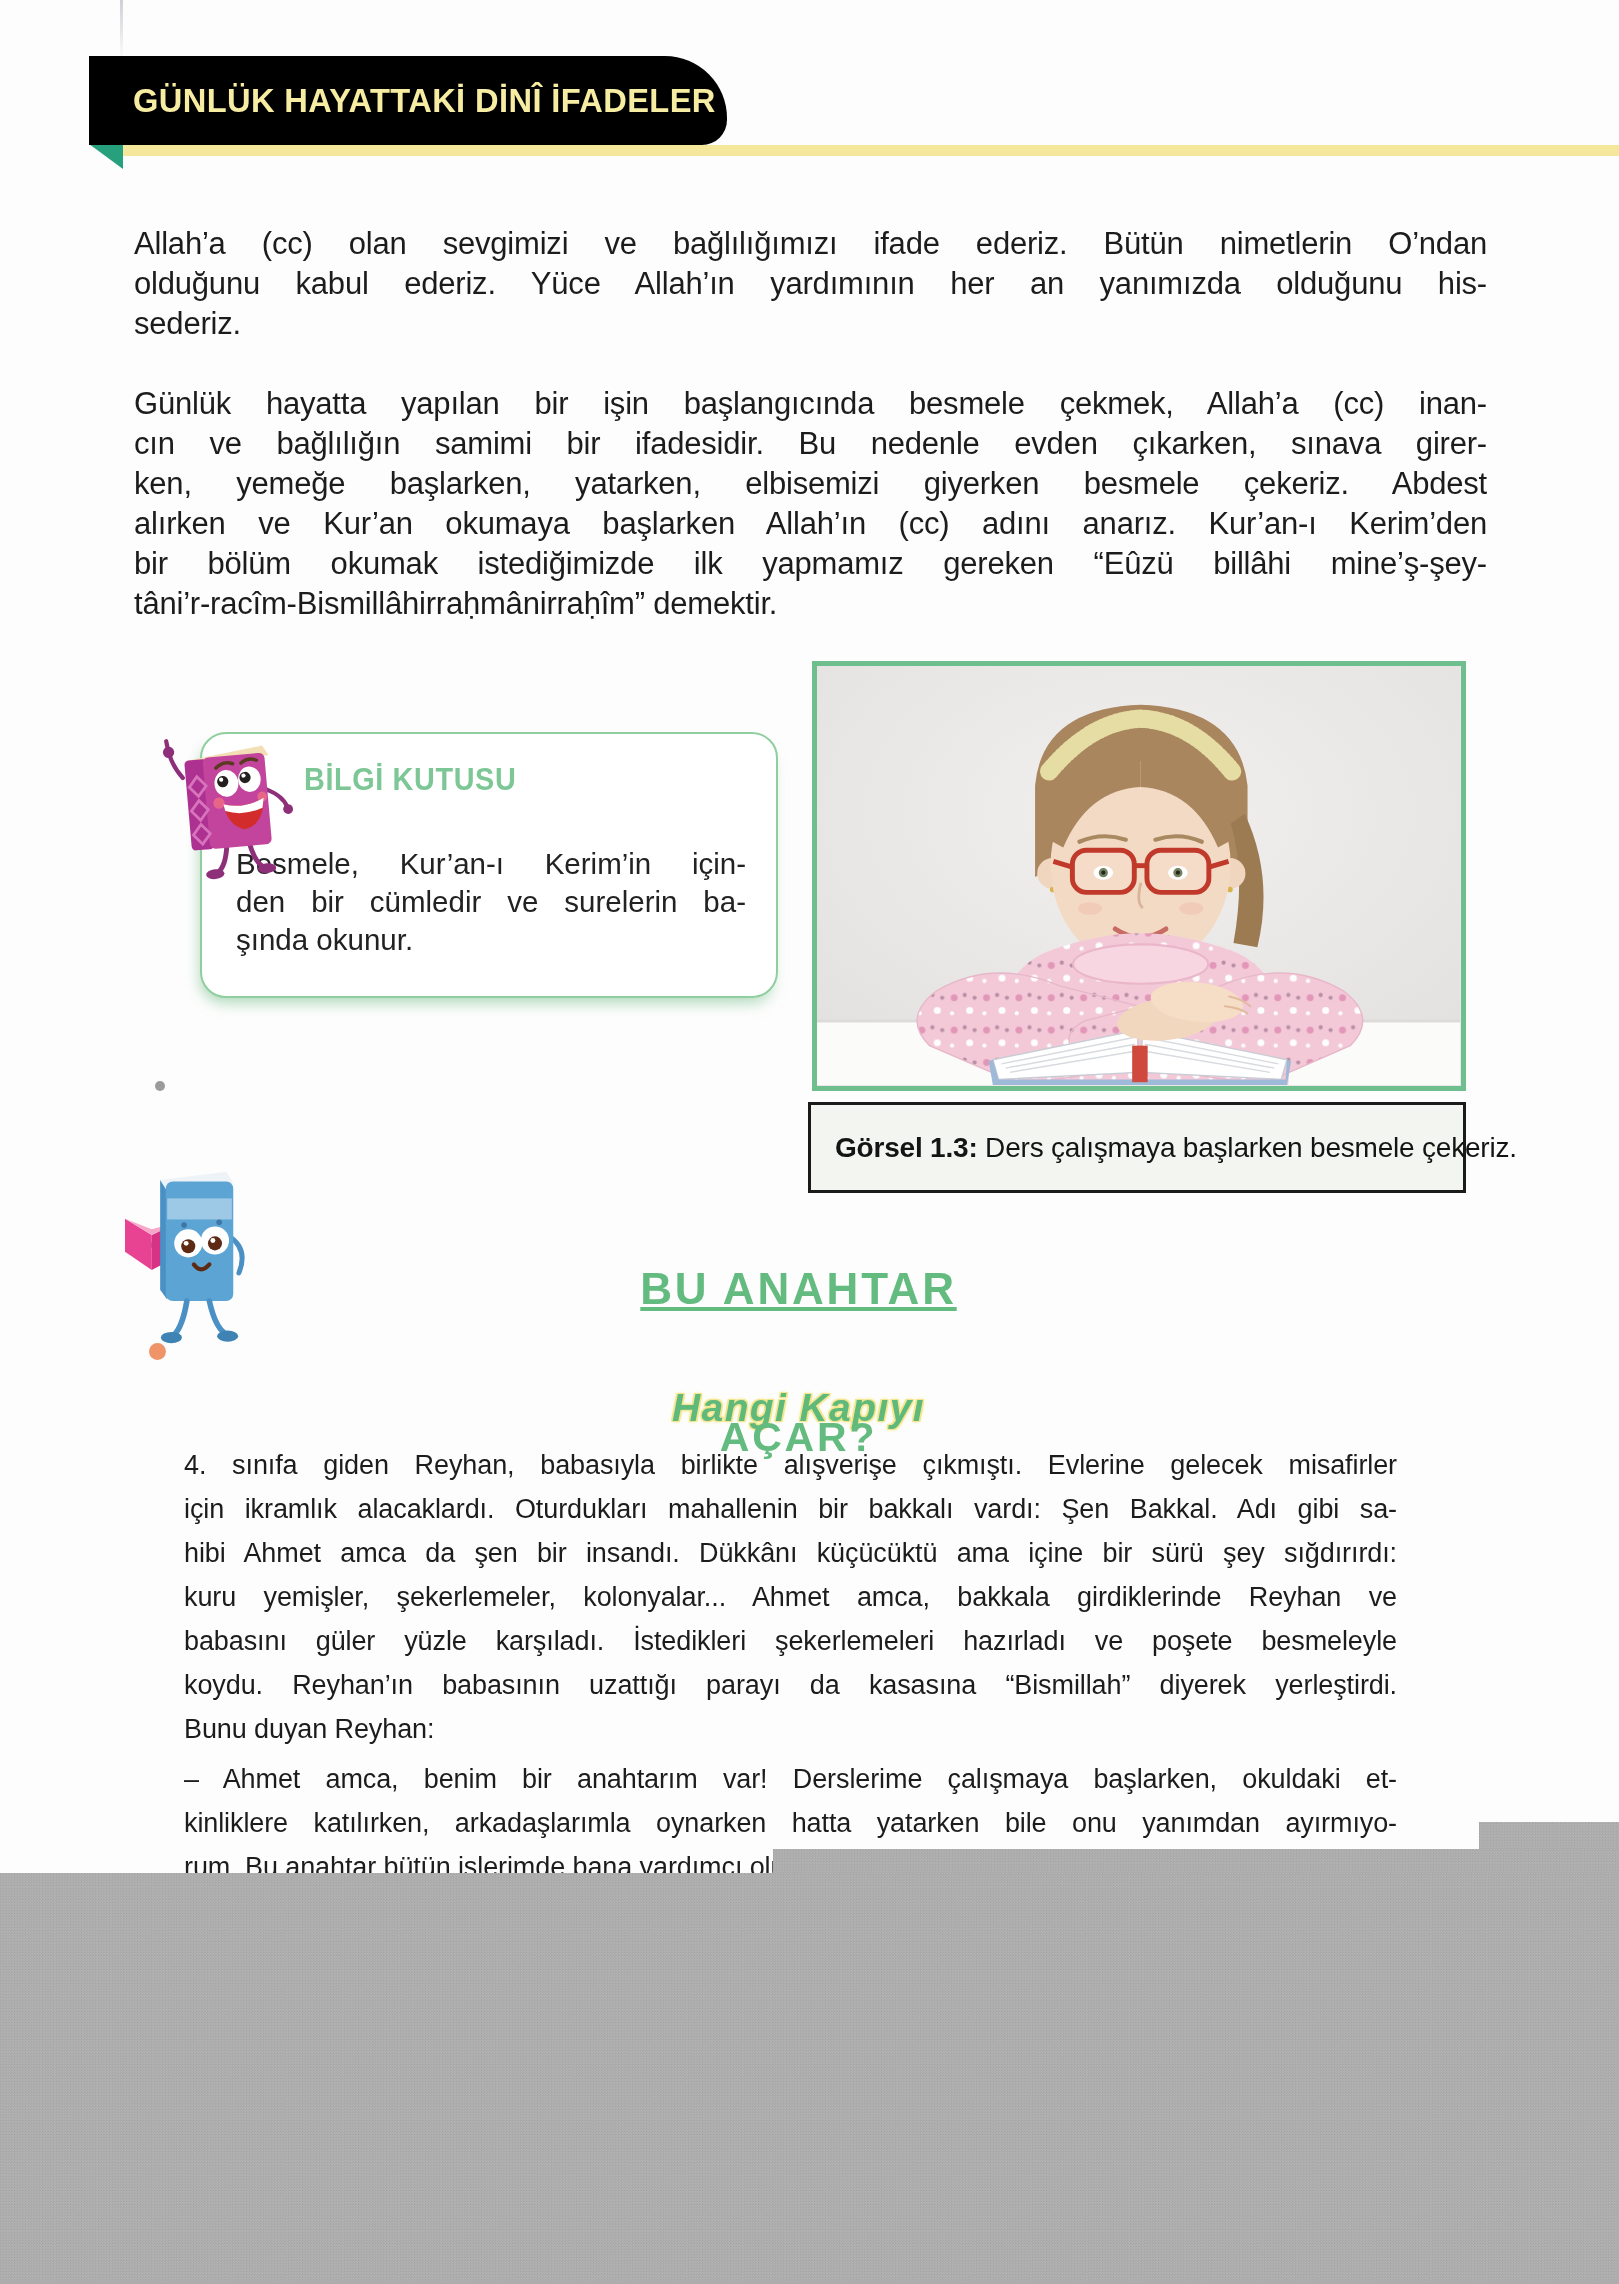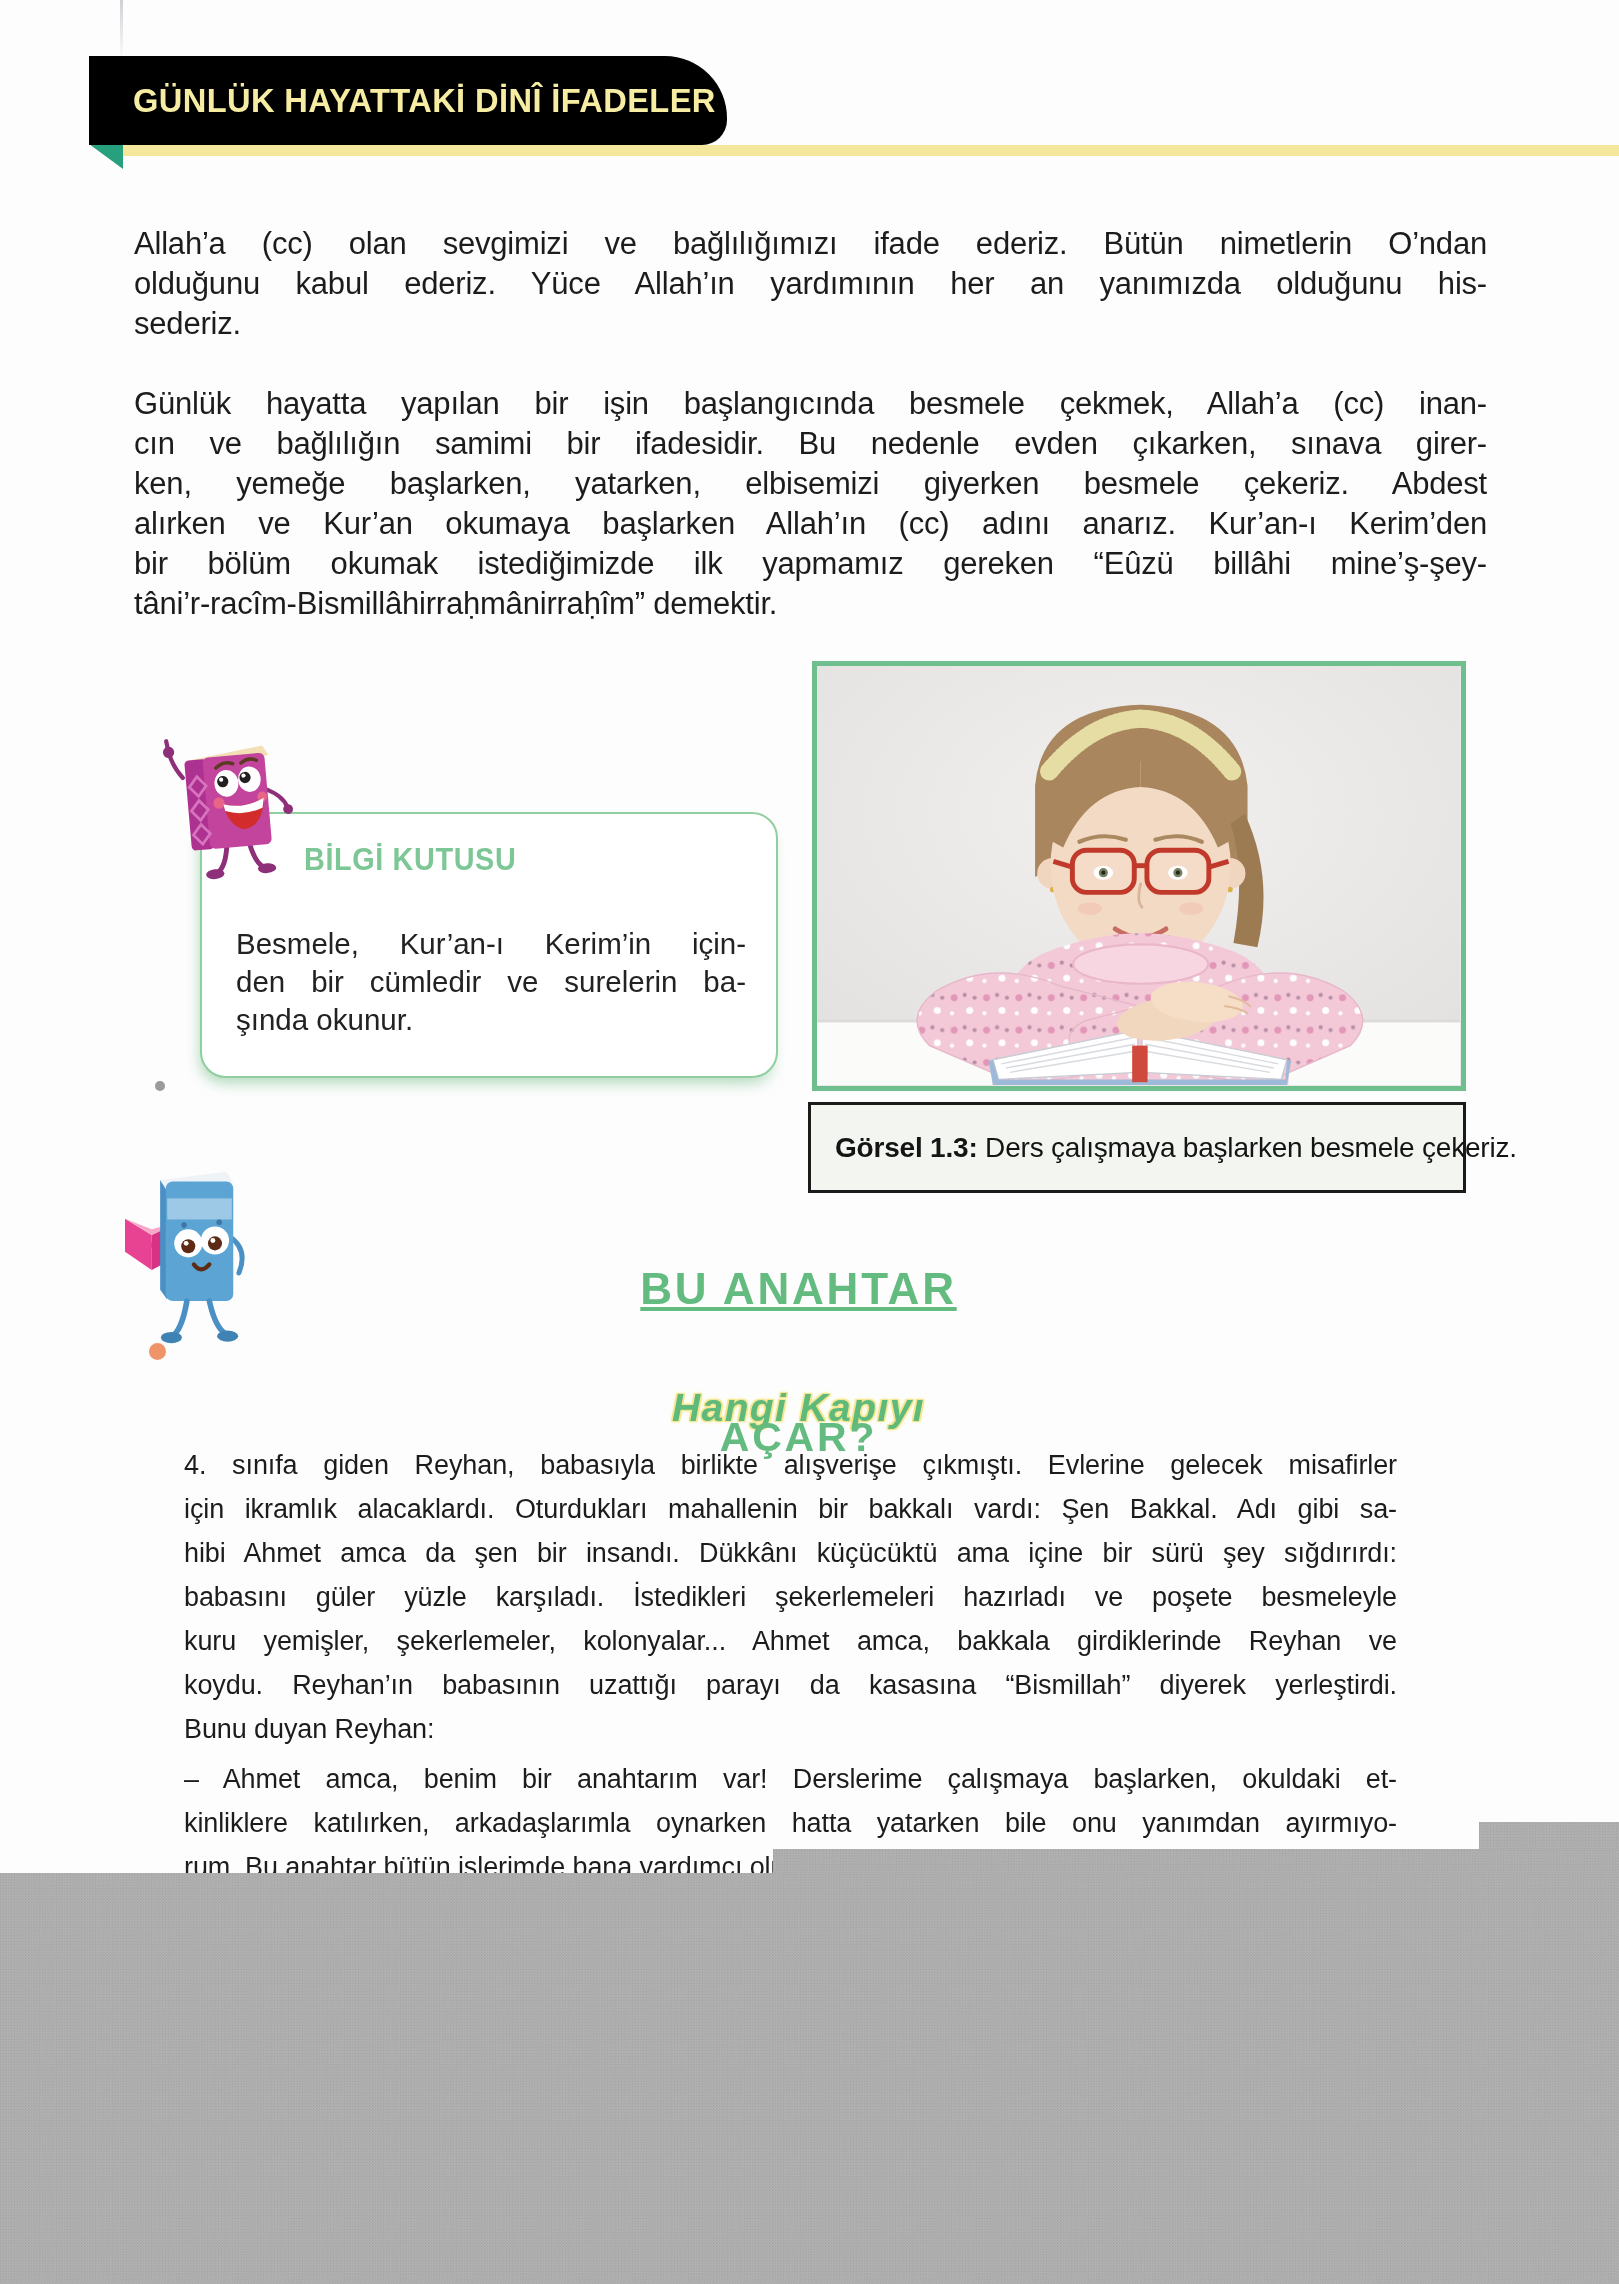--- a/index.html
+++ b/index.html
@@ -21,21 +21,21 @@
     clip-path:polygon(0 0,100% 0,100% 100%);z-index:2;}
   .yellow-bar{left:123px;top:145px;width:1497px;height:11.2px;background:#f5e79c;z-index:1;}
 
   
   .bodycol{left:134px;width:1353px;font-size:31px;line-height:40px;letter-spacing:-0.2px;color:#1c1c1c;}
   .p1{top:224px;} .p2{top:384px;}
   .tline{text-align:left;white-space:nowrap;}
   .tline.j{white-space:normal;text-align:justify;text-align-last:justify;}
 
   
-  .bilgi-box{left:200px;top:812px;width:562px;height:262px;background:#ffffff;
+  .bilgi-box{left:200px;top:732px;width:562px;height:262px;background:#ffffff;
     border:2.1px solid #8fcf9f;border-radius:26px;
     box-shadow:0 11.2px 14px -5.6px rgba(150,205,165,.55),-8.4px 7px 12.7px -7px rgba(150,205,165,.45);padding-left:12px;}
   .bilgi-title{position:absolute;left:102px;top:27px;font-size:32px;font-weight:bold;color:#7cc795;
     transform:scaleX(.9);transform-origin:left center;letter-spacing:0.7px;white-space:nowrap;}
   .bilgi-text{position:absolute;left:34px;top:111px;width:510px;font-size:29.5px;line-height:38px;color:#222;}
   .pink-mascot{left:156px;top:730px;width:155px;height:155px;z-index:4;}
   .gray-dot{left:155px;top:1081px;width:9.8px;height:9.8px;border-radius:50%;background:#9b9b9b;}
 
   
   .photo-frame{left:812px;top:661px;width:654px;height:430px;border:5.6px solid #6fbe8d;
@@ -233,22 +233,22 @@
 
 
   <div class="abs story-title st1">BU ANAHTAR</div>
   <div class="abs story-title st2">Hangi Kapıyı</div>
   <div class="abs story-title st3">AÇAR?</div>
 
   <div class="abs storycol sp1">
       <div class="tline j">4. sınıfa giden Reyhan, babasıyla birlikte alışverişe çıkmıştı. Evlerine gelecek misafirler</div>
       <div class="tline j">için ikramlık alacaklardı. Oturdukları mahallenin bir bakkalı vardı: Şen Bakkal. Adı gibi sa-</div>
       <div class="tline j">hibi Ahmet amca da şen bir insandı. Dükkânı küçücüktü ama içine bir sürü şey sığdırırdı:</div>
+      <div class="tline j">kuru yemişler, şekerlemeler, kolonyalar... Ahmet amca, bakkala girdiklerinde Reyhan ve</div>
       <div class="tline j">babasını güler yüzle karşıladı. İstedikleri şekerlemeleri hazırladı ve poşete besmeleyle</div>
-      <div class="tline j">kuru yemişler, şekerlemeler, kolonyalar... Ahmet amca, bakkala girdiklerinde Reyhan ve</div>
       <div class="tline j">koydu. Reyhan’ın babasının uzattığı parayı da kasasına “Bismillah” diyerek yerleştirdi.</div>
       <div class="tline">Bunu duyan Reyhan:</div>
     </div>
   <div class="abs storycol sp2">
       <div class="tline j">– Ahmet amca, benim bir anahtarım var! Derslerime çalışmaya başlarken, okuldaki et-</div>
       <div class="tline j">kinliklere katılırken, arkadaşlarımla oynarken hatta yatarken bile onu yanımdan ayırmıyo-</div>
       <div class="tline">rum. Bu anahtar bütün işlerimde bana yardımcı oluyor...</div>
     </div>
 
   <div class="abs blue-mascot">

